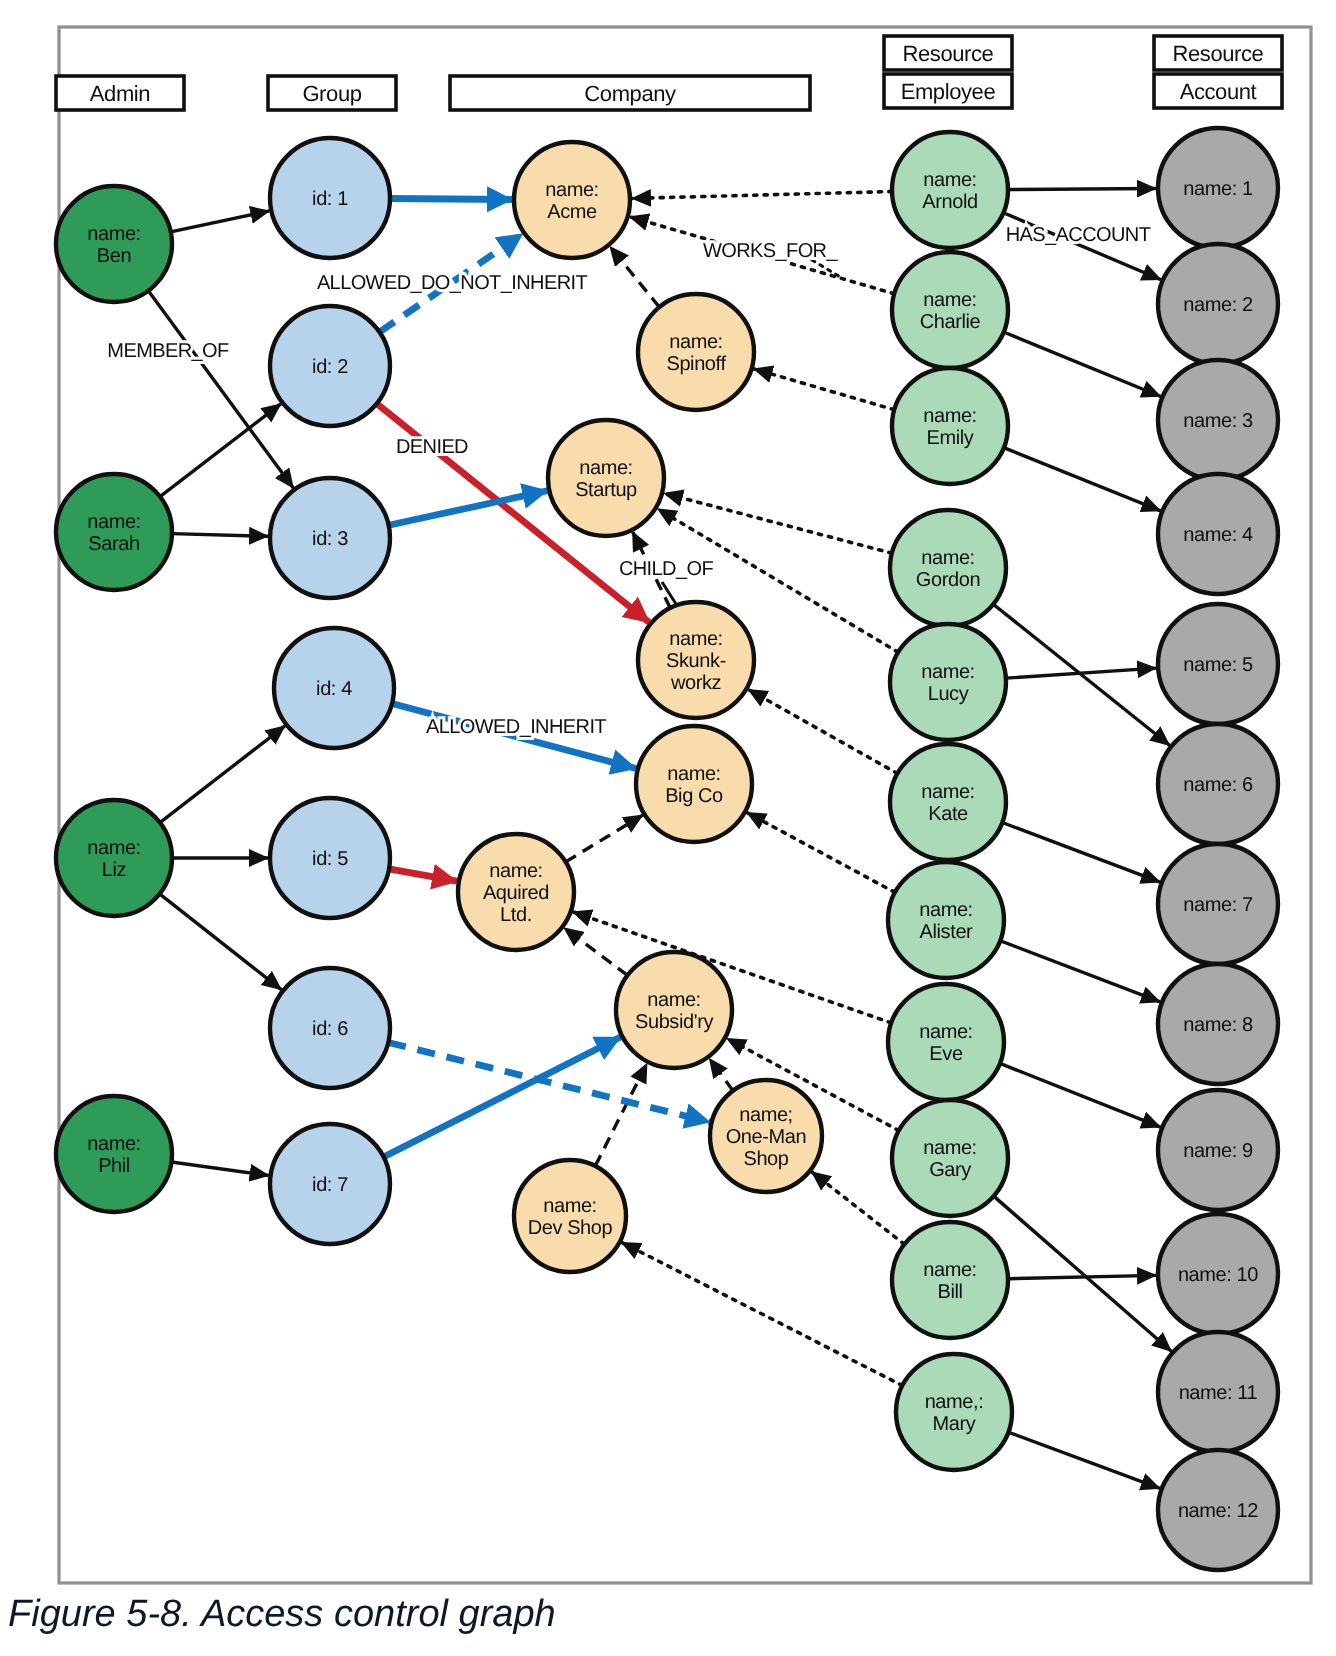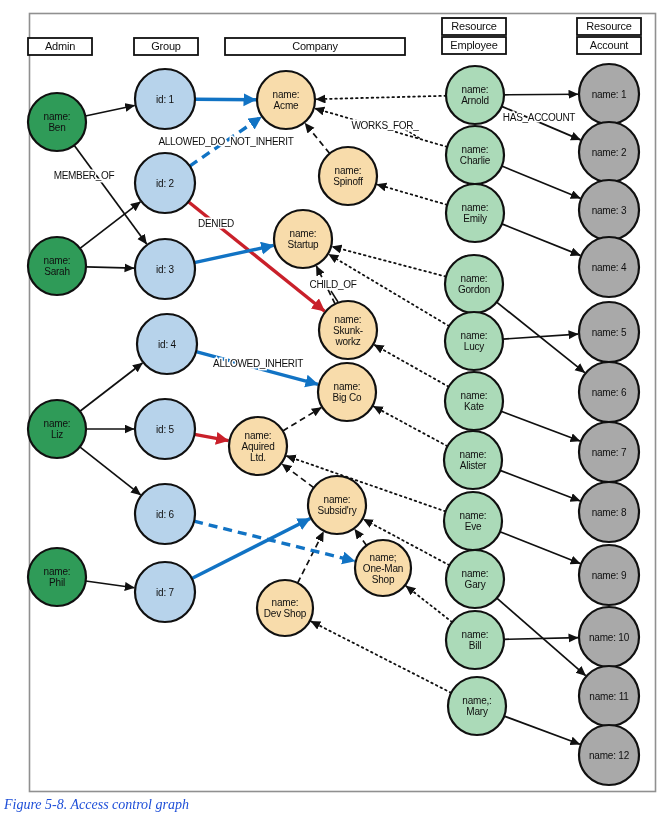--- a/index.html
+++ b/index.html
@@ -4,22 +4,22 @@
 <style>
   html,body{margin:0;padding:0;background:#ffffff;}
   .page{position:relative;width:668px;height:828px;background:#ffffff;overflow:hidden;
         font-family:"Liberation Sans","DejaVu Sans",sans-serif;}
   svg{position:absolute;left:0;top:0;}
   svg text{font-family:"Liberation Sans","DejaVu Sans",sans-serif;fill:#101010;}
   .node-label{font-size:10px;letter-spacing:-0.2px;}
   .edge-label{font-size:10px;letter-spacing:-0.3px;paint-order:stroke;stroke:#ffffff;stroke-width:3px;}
   .header-label{font-size:11px;letter-spacing:-0.2px;}
   .caption{position:absolute;left:4px;top:797px;width:650px;
-           font-family:Liberation Serif, serif;
-           font-style:italic;font-size:14px;color:#1d4ed8;}
+           font-family:Liberation Sans, sans-serif;
+           font-style:italic;font-size:19px;color:#0f172a;}
 </style>
 </head>
 <body>
 
 <div class="page">
   <svg id="diagram" width="668" height="796" viewBox="0 0 668 796">
     <defs>
       <marker id="mBlack" markerUnits="userSpaceOnUse" markerWidth="12" markerHeight="10" refX="9.5" refY="4.5" orient="auto">
         <path d="M0,0 L10,4.5 L0,9 Z" fill="#101010"></path>
       </marker>

